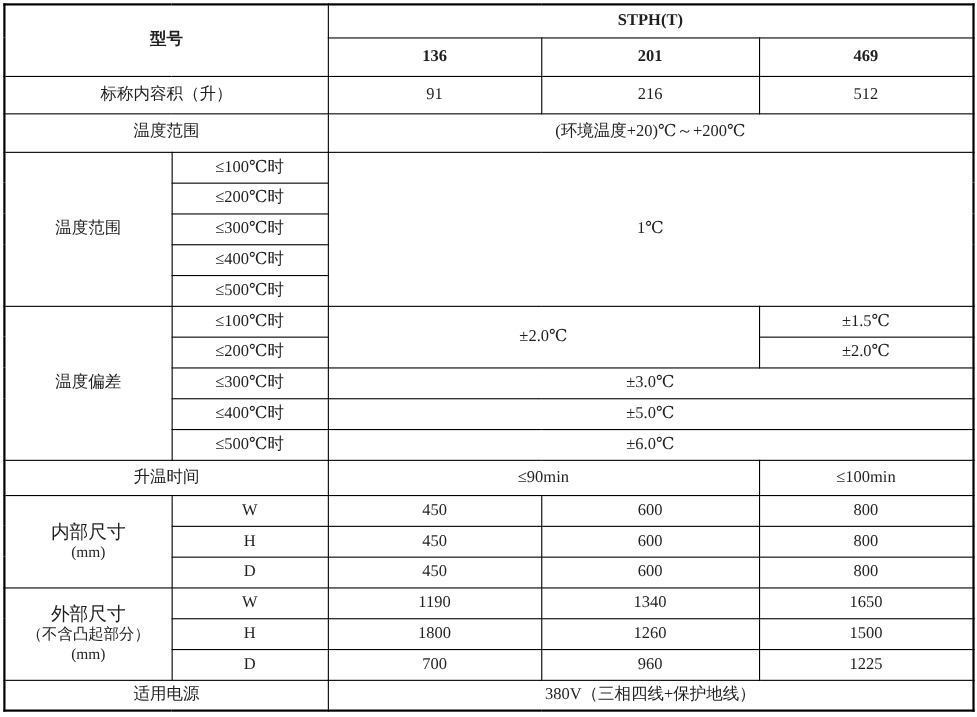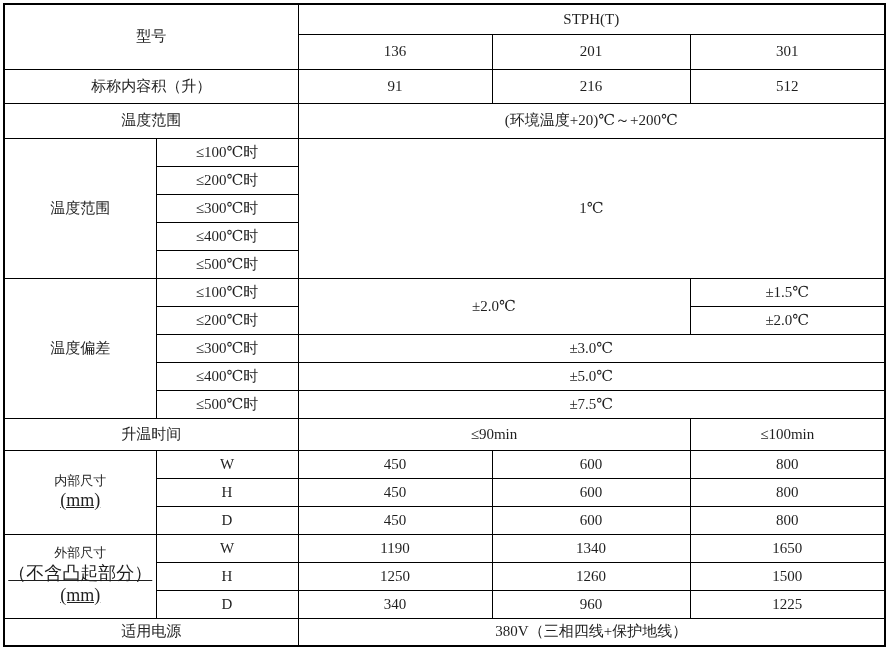--- a/index.html
+++ b/index.html
@@ -20,28 +20,28 @@
   }
   table.spec td {
     border: 1px solid #000;
     text-align: center;
     vertical-align: middle;
     font-size: 15px;
     padding: 0 2px;
     overflow: hidden;
     line-height: 1.25;
   }
-  .bold { font-weight: normal; }
+  .bold { font-weight: bold; }
   .r30 { height: 30px; }
   .r35 { height: 35px; }
   .r34 { height: 34px; }
   .r32 { height: 32px; }
   .r28 { height: 28px; }
-  .stack { display: block; line-height: 1.25; font-size: 13px; }
-  .stack.small { font-size: 18px; text-decoration: underline; }
+  .stack { display: block; line-height: 1.25; font-size: 17px; }
+  .stack.small { font-size: 14px; }
 </style>
 </head>
 <body>
 
 <table class="spec">
   <colgroup>
     <col style="width:152px">
     <col style="width:142px">
     <col style="width:194px">
     <col style="width:198px">
@@ -49,21 +49,21 @@
   </colgroup>
   <tbody>
 
     <tr class="r30">
       <td colspan="2" rowspan="2" class="bold">型号</td>
       <td colspan="3" class="bold">STPH(T)</td>
     </tr>
     <tr class="r35">
       <td class="bold">136</td>
       <td class="bold">201</td>
-      <td class="bold">301</td>
+      <td class="bold">469</td>
     </tr>
 
     <tr class="r34">
       <td colspan="2">标称内容积（升）</td>
       <td>91</td>
       <td>216</td>
       <td>512</td>
     </tr>
 
     <tr class="r35">
@@ -102,21 +102,21 @@
     <tr class="r28">
       <td>≤300℃时</td>
       <td colspan="3">±3.0℃</td>
     </tr>
     <tr class="r28">
       <td>≤400℃时</td>
       <td colspan="3">±5.0℃</td>
     </tr>
     <tr class="r28">
       <td>≤500℃时</td>
-      <td colspan="3">±7.5℃</td>
+      <td colspan="3">±6.0℃</td>
     </tr>
 
     <tr class="r32">
       <td colspan="2">升温时间</td>
       <td colspan="2">≤90min</td>
       <td>≤100min</td>
     </tr>
 
     <tr class="r28">
       <td rowspan="3">
@@ -147,27 +147,27 @@
         <span class="stack small">（不含凸起部分）</span>
         <span class="stack small">(mm)</span>
       </td>
       <td>W</td>
       <td>1190</td>
       <td>1340</td>
       <td>1650</td>
     </tr>
     <tr class="r28">
       <td>H</td>
-      <td>1250</td>
+      <td>1800</td>
       <td>1260</td>
       <td>1500</td>
     </tr>
     <tr class="r28">
       <td>D</td>
-      <td>340</td>
+      <td>700</td>
       <td>960</td>
       <td>1225</td>
     </tr>
 
     <tr class="r28">
       <td colspan="2">适用电源</td>
       <td colspan="3">380V（三相四线+保护地线）</td>
     </tr>
   </tbody>
 </table>

